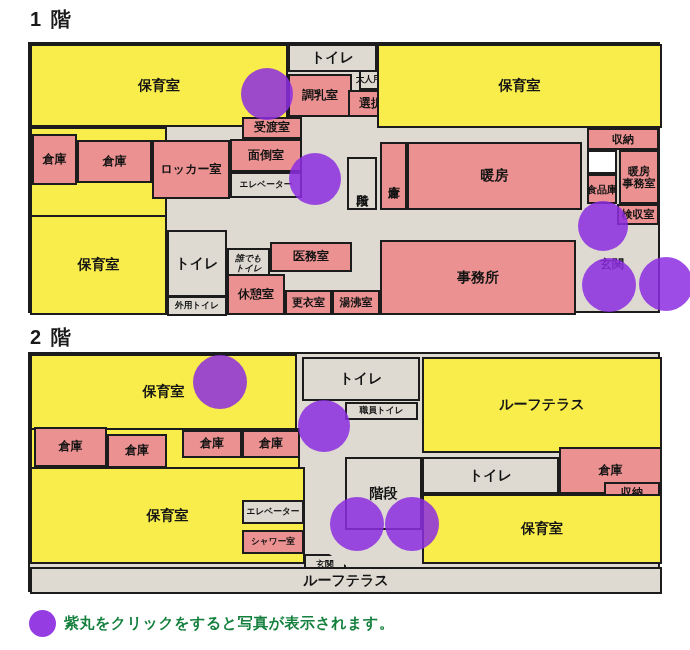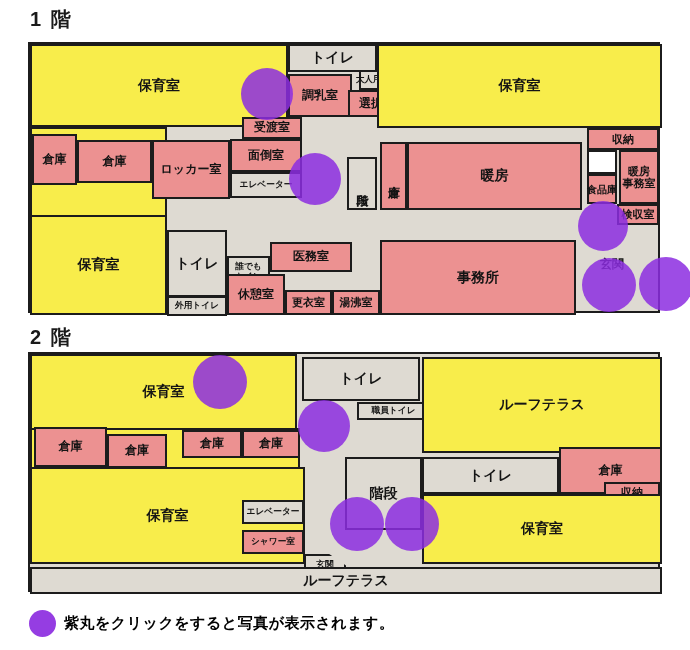--- a/index.html
+++ b/index.html
@@ -46,21 +46,21 @@
   }
   .legend{
     position:absolute;left:29px;top:610px;
     display:flex;align-items:center;gap:8px;
   }
   .legend-circle{
     width:27px;height:27px;border-radius:50%;
     background:var(--purple,#8c2de0);opacity:0.92;flex:0 0 auto;
   }
   .legend-text{
-    font-size:15px;font-weight:600;color:#000000;letter-spacing:0.5px;
+    font-size:15px;font-weight:600;color:#15803d;letter-spacing:0.5px;
   }
 </style>
 </head>
 <body style="--yellow: #f8ed4b; --pink: #ec9191; --gray: #dedad2; --white: #ffffff; --purple: #8c2de0; --line: #1c1c1c;">
 
 <div class="floor-title" id="title1">1 階</div>
 <div class="floor" id="floor1">
     <div class="room t-yellow fs-lg" style="left: 0px; top: 0px; width: 258px; height: 83px;">保育室</div>
     <div class="room t-yellow fs-md" style="left: 0px; top: 83px; width: 137px; height: 90px;"></div>
     <div class="room t-yellow fs-lg" style="left: 0px; top: 171px; width: 137px; height: 100px;">保育室</div>
@@ -69,21 +69,21 @@
     <div class="room t-gray fs-xs" style="left: 329px; top: 26px; width: 46px; height: 20px;">大人用トイレ</div>
     <div class="room t-pink fs-md" style="left: 318px; top: 46px; width: 58px; height: 27px;">選択室</div>
     <div class="room t-pink fs-md" style="left: 212px; top: 73px; width: 60px; height: 22px;">受渡室</div>
     <div class="room t-pink fs-md" style="left: 200px; top: 95px; width: 72px; height: 33px;">面倒室</div>
     <div class="room t-pink fs-md" style="left: 122px; top: 96px; width: 78px; height: 59px;">ロッカー室</div>
     <div class="room t-gray fs-xs" style="left: 200px; top: 128px; width: 72px; height: 26px;">エレベーター</div>
     <div class="room t-pink fs-md" style="left: 2px; top: 90px; width: 45px; height: 51px;">倉庫</div>
     <div class="room t-pink fs-md" style="left: 47px; top: 96px; width: 75px; height: 43px;">倉庫</div>
     <div class="room t-gray fs-lg" style="left: 137px; top: 186px; width: 60px; height: 67px;">トイレ</div>
     <div class="room t-gray fs-xs" style="left: 137px; top: 252px; width: 60px; height: 20px;">外用トイレ</div>
-    <div class="room t-gray fs-xs" style="left: 197px; top: 212px; width: 43px; height: 32px;">
+    <div class="room t-gray fs-xs" style="left: 197px; top: 204px; width: 43px; height: 32px; font-style: italic;">
       <div>誰でも</div>
       <div>トイレ</div>
     </div>
     <div class="room t-pink fs-md" style="left: 240px; top: 198px; width: 82px; height: 30px;">医務室</div>
     <div class="room t-pink fs-md" style="left: 197px; top: 230px; width: 58px; height: 41px;">休憩室</div>
     <div class="room t-pink fs-sm" style="left: 255px; top: 246px; width: 47px; height: 25px;">更衣室</div>
     <div class="room t-pink fs-sm" style="left: 302px; top: 246px; width: 48px; height: 25px;">湯沸室</div>
     <div class="room t-pink fs-lg" style="left: 350px; top: 196px; width: 196px; height: 75px;">事務所</div>
     <div class="room t-gray fs-md vertical" style="left: 317px; top: 113px; width: 30px; height: 53px;">階段</div>
     <div class="room t-pink fs-md vertical" style="left: 350px; top: 98px; width: 27px; height: 68px;">倉庫</div>
@@ -108,21 +108,21 @@
 <div class="floor-title" id="title2">2 階</div>
 <div class="floor" id="floor2">
     <div class="room t-yellow fs-lg" style="left: 0px; top: 0px; width: 267px; height: 76px;">保育室</div>
     <div class="room t-yellow fs-md" style="left: 0px; top: 74px; width: 270px; height: 41px;"></div>
     <div class="room t-yellow fs-lg" style="left: 0px; top: 113px; width: 275px; height: 97px;">保育室</div>
     <div class="room t-pink fs-md" style="left: 4px; top: 73px; width: 73px; height: 40px;">倉庫</div>
     <div class="room t-pink fs-md" style="left: 77px; top: 80px; width: 60px; height: 34px;">倉庫</div>
     <div class="room t-pink fs-md" style="left: 152px; top: 76px; width: 60px; height: 28px;">倉庫</div>
     <div class="room t-pink fs-md" style="left: 212px; top: 76px; width: 58px; height: 28px;">倉庫</div>
     <div class="room t-gray fs-lg" style="left: 272px; top: 3px; width: 118px; height: 44px;">トイレ</div>
-    <div class="room t-gray fs-xs" style="left: 327px; top: 48px; width: 73px; height: 18px;">職員トイレ</div>
+    <div class="room t-gray fs-xs" style="left: 315px; top: 48px; width: 73px; height: 18px;">職員トイレ</div>
     <div class="room t-yellow fs-lg" style="left: 392px; top: 3px; width: 240px; height: 96px;">ルーフテラス</div>
     <div class="room t-pink fs-md" style="left: 529px; top: 93px; width: 103px; height: 47px;">倉庫</div>
     <div class="room t-pink fs-sm" style="left: 574px; top: 128px; width: 56px; height: 21px;">収納</div>
     <div class="room t-gray fs-lg" style="left: 392px; top: 103px; width: 137px; height: 37px;">トイレ</div>
     <div class="room t-gray fs-lg" style="left: 315px; top: 103px; width: 77px; height: 73px; text-align: center;">階段</div>
     <div class="room t-yellow fs-lg" style="left: 392px; top: 140px; width: 240px; height: 70px;">保育室</div>
     <div class="room t-gray fs-xs" style="left: 212px; top: 146px; width: 62px; height: 24px;">エレベーター</div>
     <div class="room t-pink fs-xs" style="left: 212px; top: 176px; width: 62px; height: 24px;">シャワー室</div>
     <div class="room t-gray fs-xs shape-pentagon" style="left: 274px; top: 200px; width: 42px; height: 21px;">玄関</div>
     <div class="room t-gray fs-lg" style="left: 0px; top: 213px; width: 632px; height: 27px;">ルーフテラス</div>

